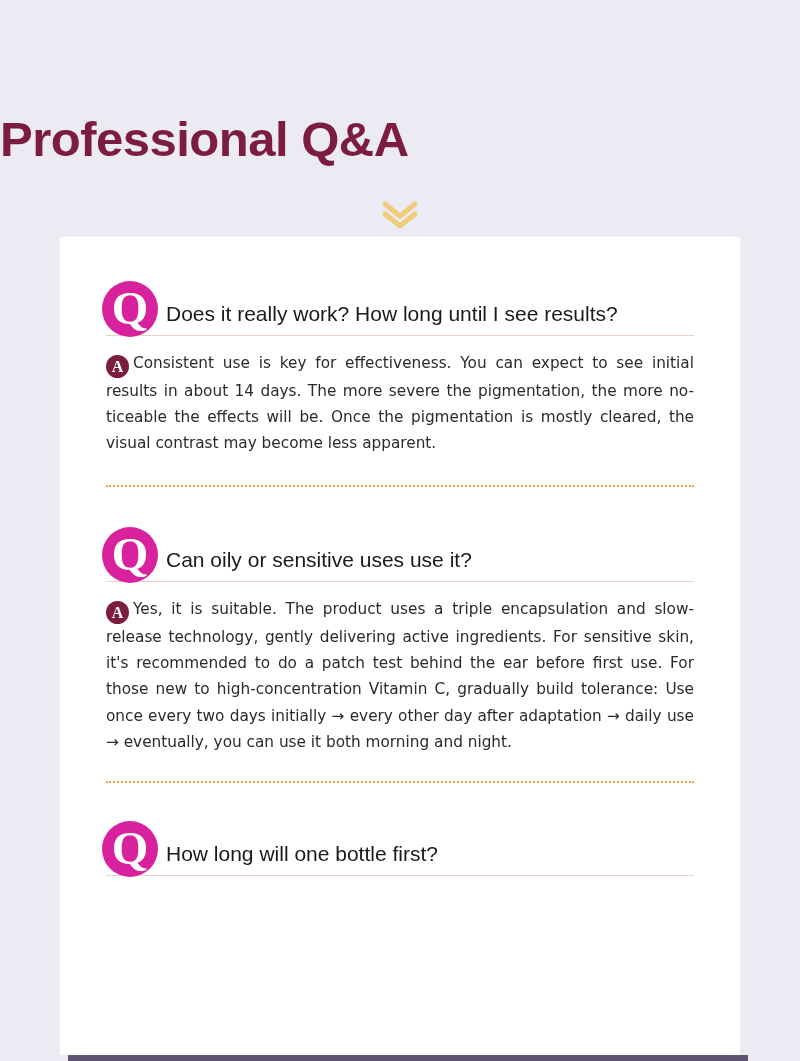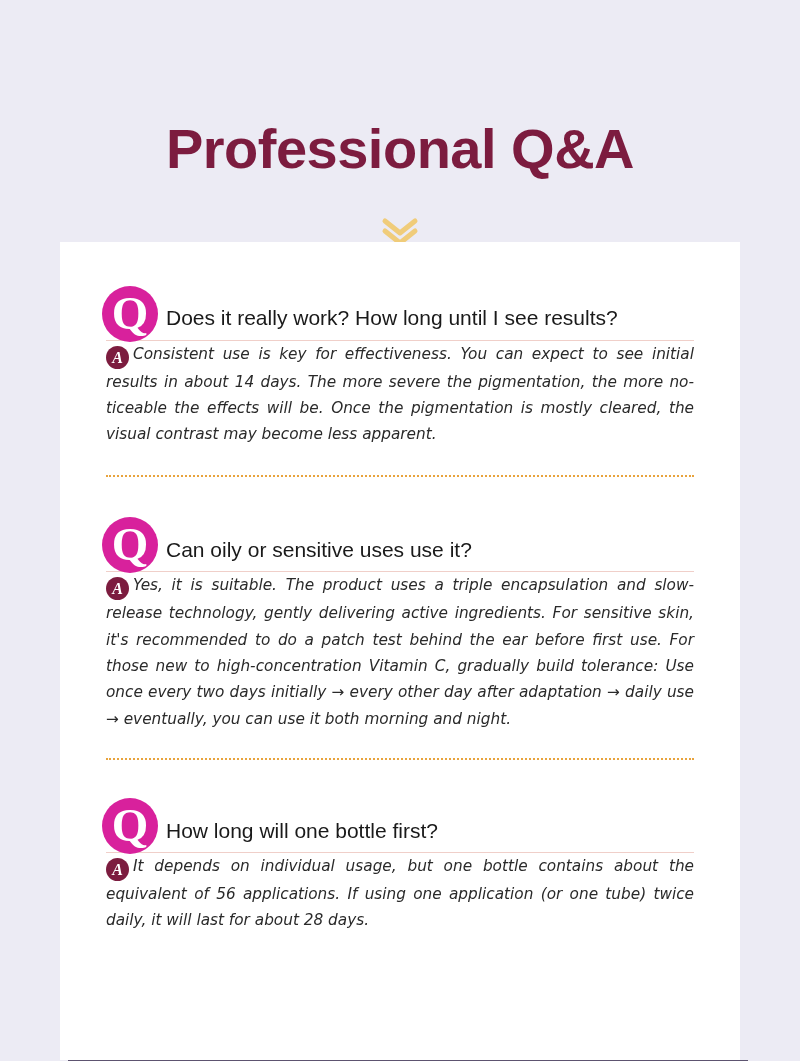--- a/index.html
+++ b/index.html
@@ -17,25 +17,24 @@
 
   .page {
     position: relative;
     width: 800px;
     height: 1061px;
     box-sizing: border-box;
   }
 
   
   .title {
-    text-align: center;
     color: #7c1c3f;
     font-family: "Liberation Sans", sans-serif;
     font-weight: bold;
-    font-size: 56px;
+    font-size: 49px;
     letter-spacing: -0.5px;
     padding-top: 80px;
     line-height: 1.1;
   }
 
   
   .chevron-wrap {
     display: flex;
     justify-content: center;
     align-items: center;
@@ -97,27 +96,27 @@
     font-family: "Liberation Sans", sans-serif;
     font-size: 21px;
     color: #1a1a1a;
     margin-left: 8px;
     padding-bottom: 3px;
     line-height: 1.2;
   }
 
   
   .a-body {
+    margin-top: 14px;
     font-family: "DejaVu Sans", sans-serif;
     font-size: 15.3px;
     color: #2a2a2a;
     line-height: 1.72;
     text-align: justify;
     text-justify: inter-character;
-    font-style: italic;
   }
   .a-badge {
     display: inline-block;
     width: 23px;
     height: 23px;
     border-radius: 50%;
     background: #7c1c3f;
     color: #ffffff;
     font-family: "Liberation Serif", serif;
     font-size: 16px;
@@ -177,19 +176,16 @@
         <span class="a-badge">A</span><span class="arrow">Yes, it is suitable. The product uses a triple encapsulation and slow-release technology, gently delivering active ingredients. For sensitive skin, it's recommended to do a patch test behind the ear before first use. For those new to high-concentration Vitamin C, gradually build tolerance: Use once every two days initially → every other day after adaptation → daily use → eventually, you can use it both morning and night.</span>
       </div>
       <div class="sep sep-2"></div>
     </div>
 
     <div class="qa-block qa-3">
       <div class="q-row">
         <div class="q-badge">Q</div>
         <div class="q-text">How long will one bottle first?</div>
       </div>
-      <div class="a-body">
-        <span class="a-badge">A</span><span>It depends on individual usage, but one bottle contains about the equivalent of 56 applications. If using one application (or one tube) twice daily, it will last for about 28 days.</span>
-      </div>
     </div>
 
   </div>
 </div>
 
 </body></html>

